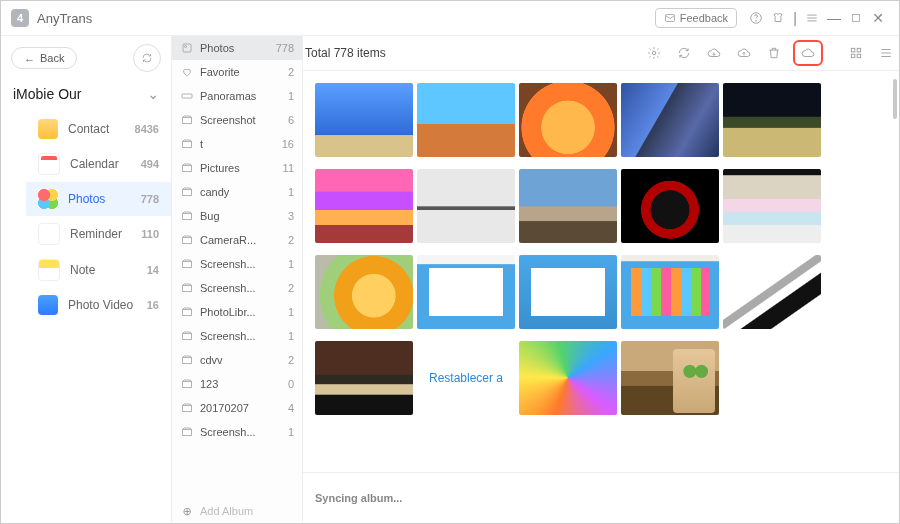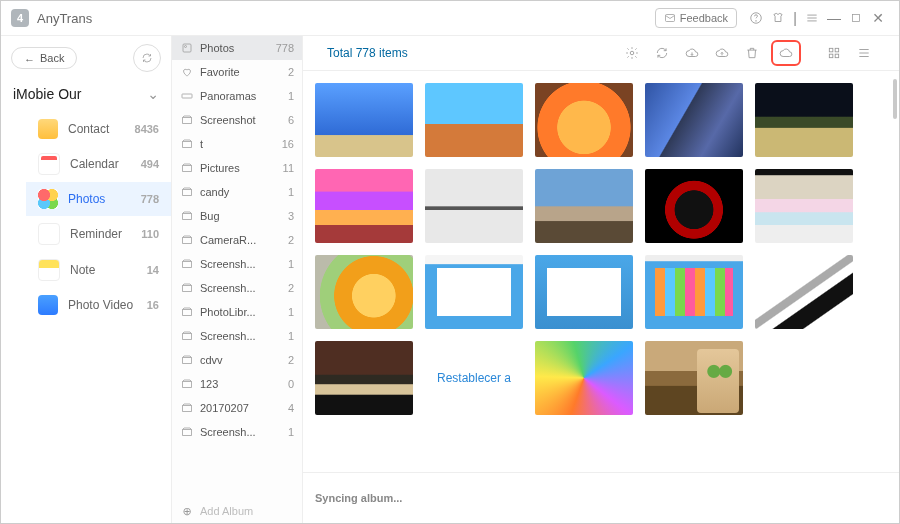--- a/index.html
+++ b/index.html
@@ -29,26 +29,26 @@
   .note{background:linear-gradient(#ffe25a 0 40%,#fff 41%);border:1px solid #eee;}
   .video{background:linear-gradient(#4aa0ff,#2d7bff);}
   .mid-col{width:130px;border-right:1px solid #eee;display:flex;flex-direction:column;font-size:11px;color:#555;overflow:hidden;background:#fdfdfd;}
   .mid-list{flex:1;overflow:auto;}
   .album-row{display:flex;align-items:center;padding:5px 8px;gap:6px;}
   .album-row.selected{background:#e9eaec;}
   .album-row .cnt{margin-left:auto;color:#9b9b9b;}
   .alb-icon{width:14px;height:14px;display:flex;align-items:center;justify-content:center;color:#999;}
   .add-album{color:#bdbdbd;}
   .content{flex:1;display:flex;flex-direction:column;min-width:0;}
-  .toolbar{height:34px;display:flex;align-items:center;padding:0 24px;font-size:12px;color:#0369a1;gap:8px;border-bottom:1px solid #eee;}
+  .toolbar{height:34px;display:flex;align-items:center;padding:0 2px;font-size:12px;color:#404040;gap:8px;border-bottom:1px solid #eee;}
   .toolbar .spacer{flex:1;}
   .tool-icon{width:22px;height:20px;display:flex;align-items:center;justify-content:center;color:#888;border-radius:3px;}
   .tool-box{border:2px solid #ff4c3e;border-radius:6px;padding:1px 2px;}
   .grid-wrap{flex:1;overflow:hidden;padding:12px 0 0 12px;position:relative;}
-  .grid{display:grid;grid-template-columns:repeat(5,98px);gap:12px 12px;}
+  .grid{display:grid;grid-template-columns:repeat(5,98px);gap:12px 4px;}
   .thumb{width:98px;height:74px;border-radius:2px;overflow:hidden;position:relative;background:#888;}
   .scroll{position:absolute;right:2px;top:8px;width:4px;height:40px;background:#c9c9c9;border-radius:2px;}
   .status-bar{height:26px;border-top:1px solid #eee;display:flex;align-items:center;padding:12px 12px;font-size:11px;color:#888;font-weight:bold;}
   .icon-svg{width:14px;height:14px;stroke:#999;fill:none;stroke-width:1.5;}
   .icon-svg-sm{width:12px;height:12px;stroke:#999;fill:none;stroke-width:1.5;}
   
   .p1{background:linear-gradient(#5aa0ff,#2f6bd6 70%,#d8c48b 71%);} 
   .p2{background:linear-gradient(#5ec7ff 0 55%,#d47a3a 56% 100%);} 
   .p3{background:radial-gradient(circle at 50% 60%,#ffb84b 0 40%,#ff7a2a 41% 70%,#7a4323 71%);} 
   .p4{background:linear-gradient(120deg,#2f53a3,#5b87e4 40%,#2f3a58 41%,#5769a8 70%,#22335e);} 

